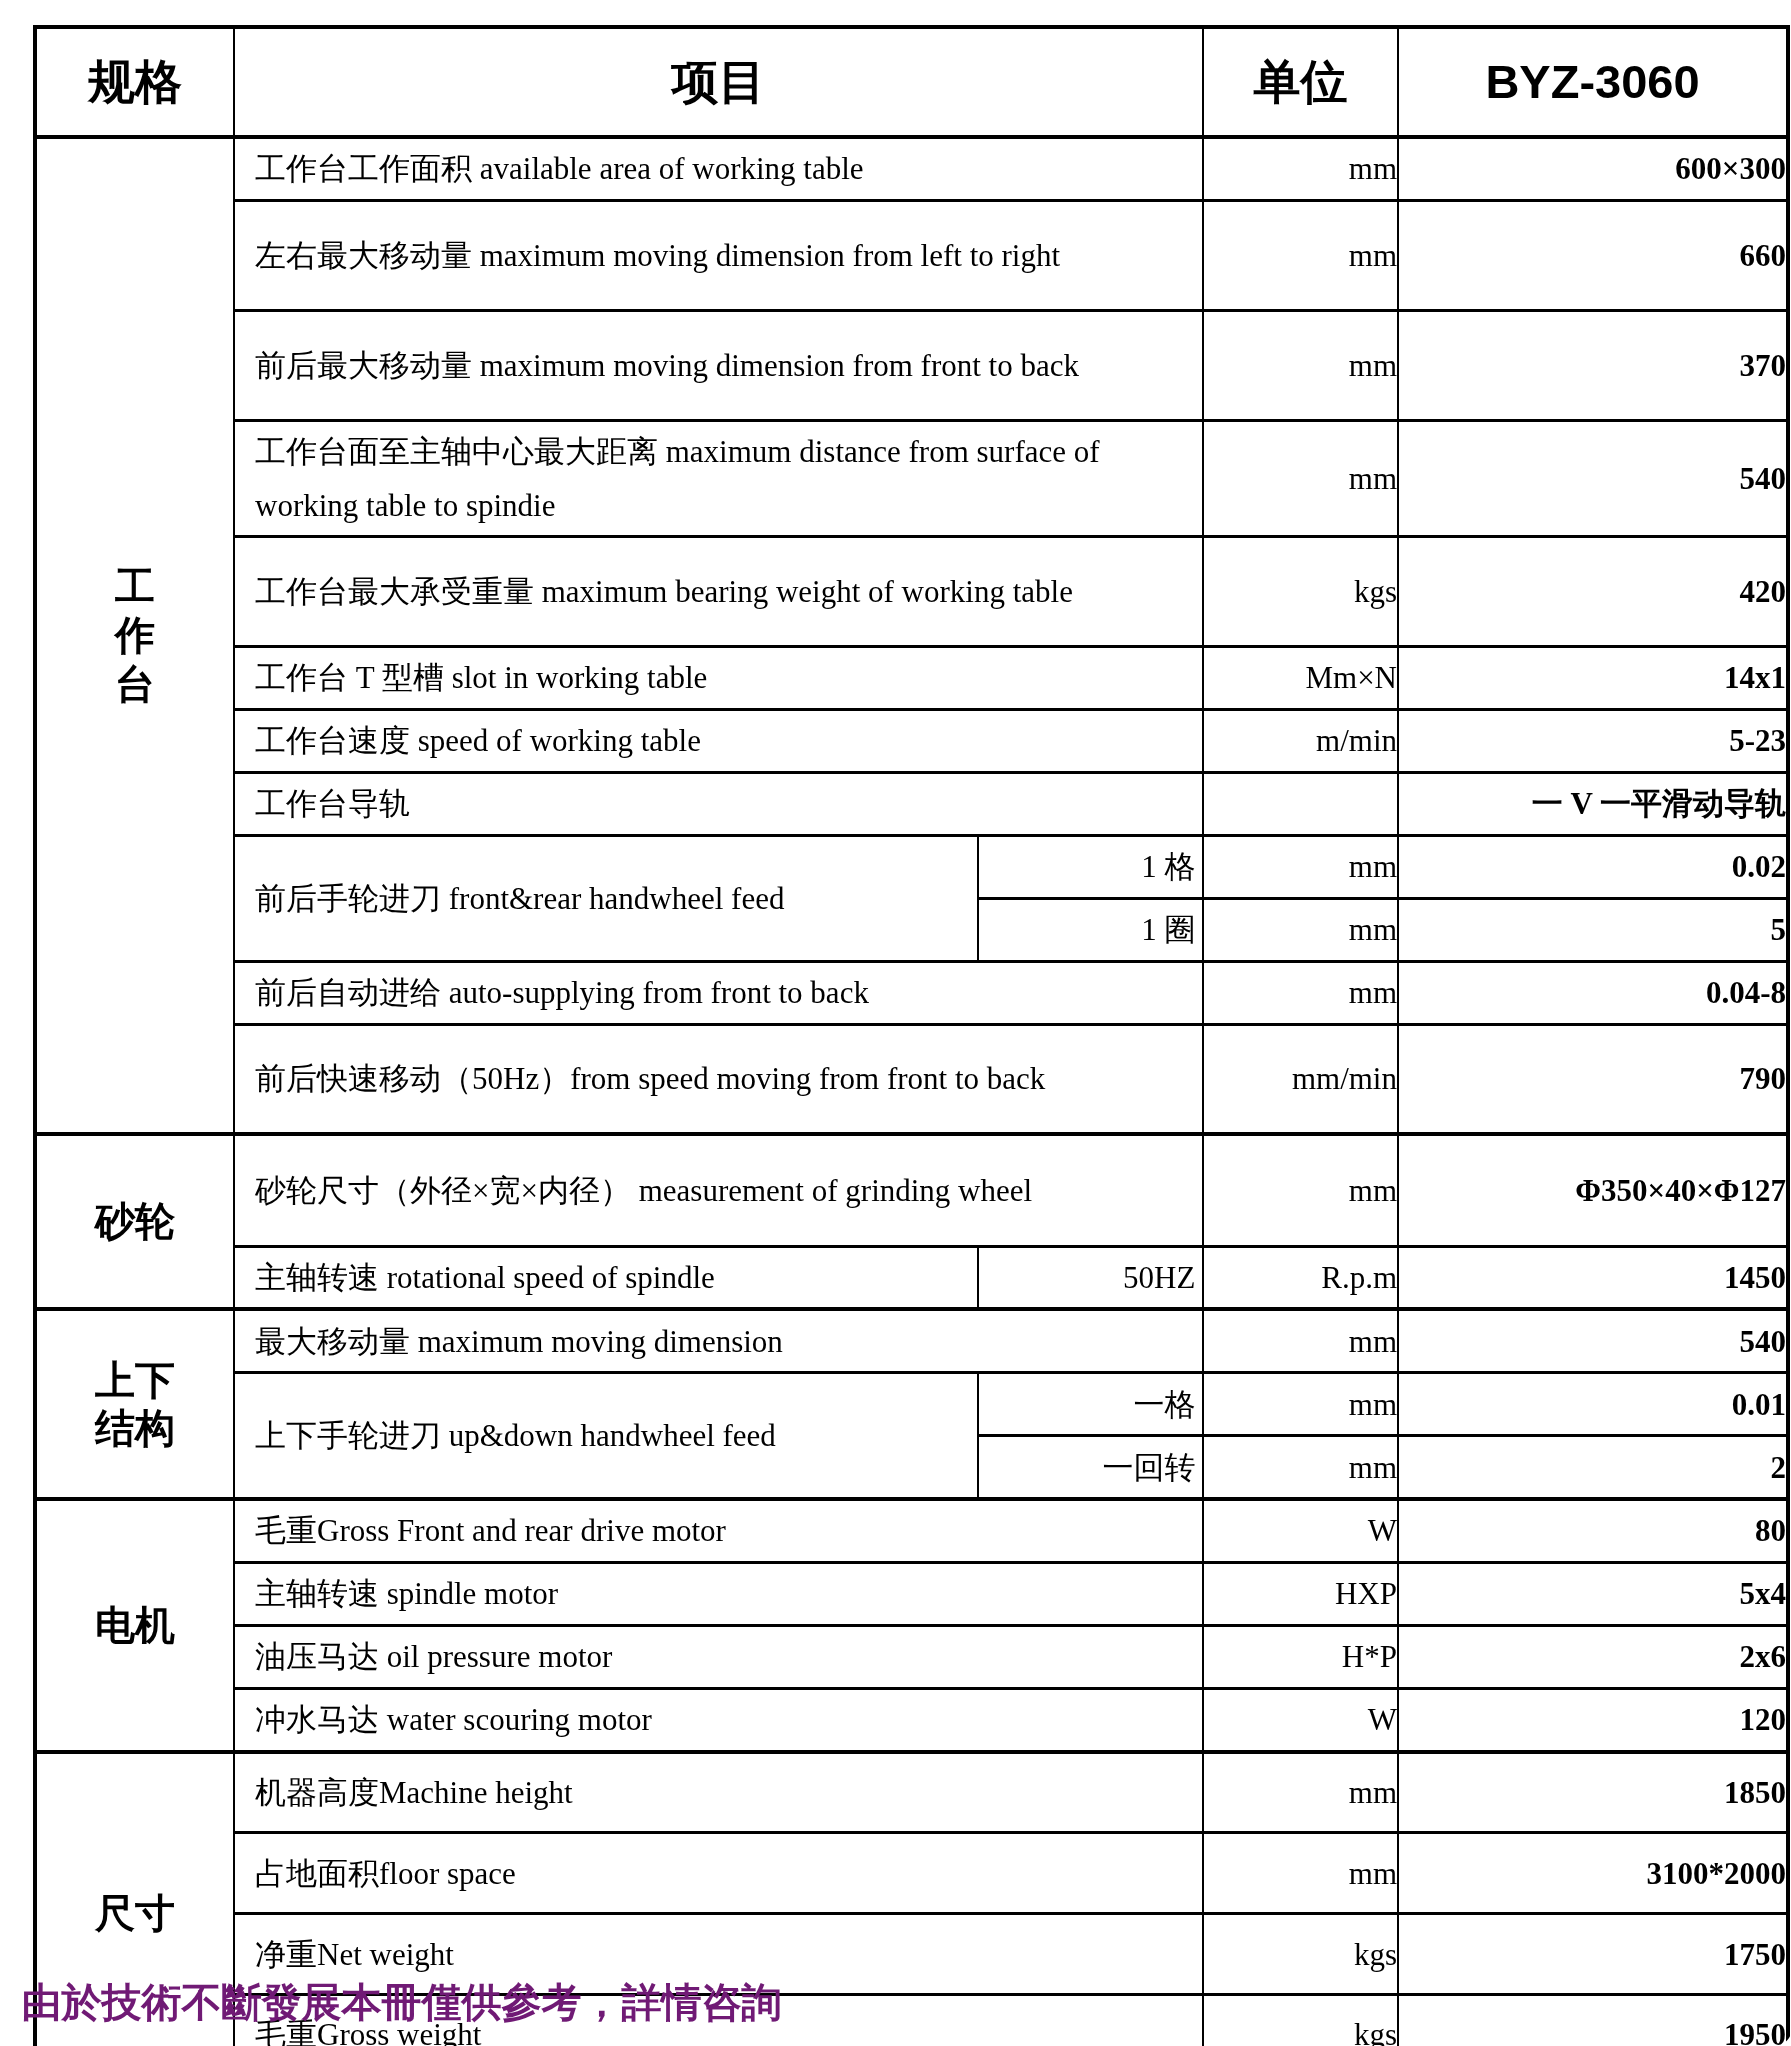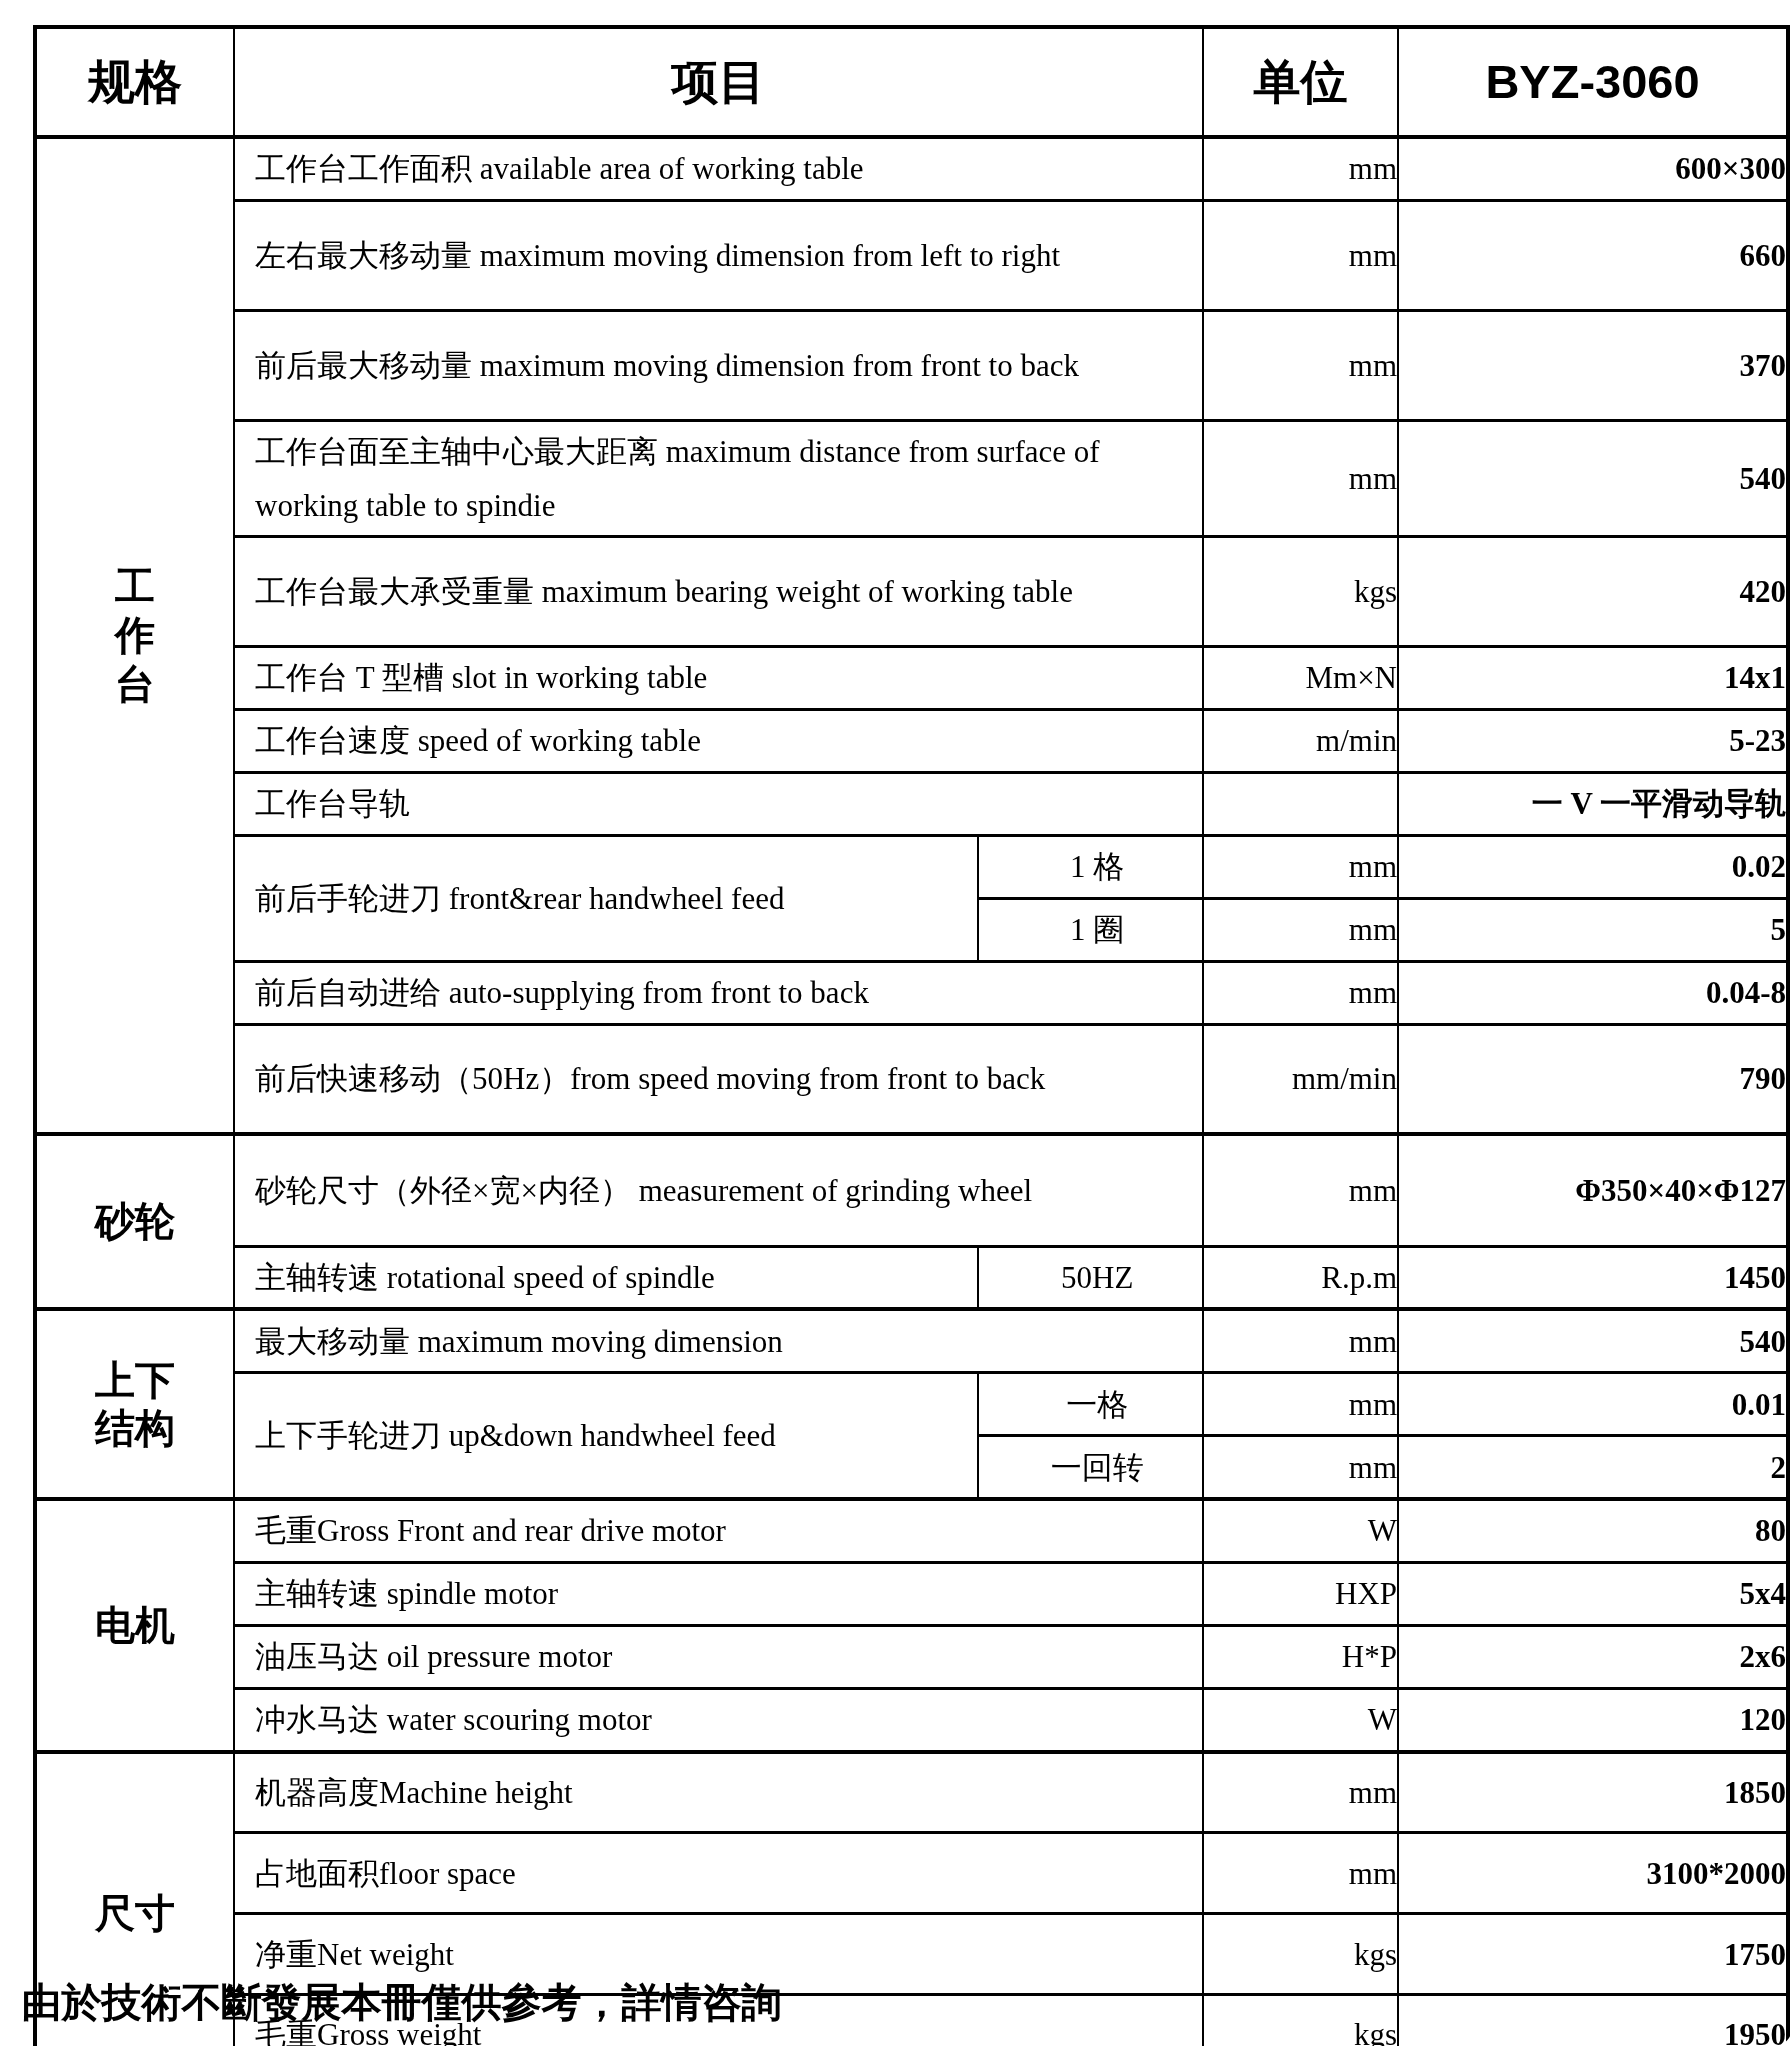--- a/index.html
+++ b/index.html
@@ -6,30 +6,30 @@
   .page{position:relative;width:1792px;height:2046px;background:#ffffff;color:#000;
         font-family:"Liberation Serif","DejaVu Serif",serif;overflow:hidden;border-radius:18px;}
   table.spec{position:absolute;left:33px;top:25px;width:1753px;
              border-collapse:collapse;table-layout:fixed;border:4.2px solid #000;}
   td{border:2.5px solid #000;border-top-width:3.3px;border-bottom-width:3.3px;
      vertical-align:middle;font-size:31px;line-height:1.72;padding:0;overflow:hidden;}
   tr.gs > td{border-top-width:4.2px;}
   tr.hdr > td{border-bottom-width:4.2px;font-family:"Liberation Sans","DejaVu Sans",sans-serif;
               font-weight:bold;font-size:47px;text-align:center;line-height:1.1;}
   td.item{text-align:left;padding:3.3px 15px 3.3px 20px;margin-left:24px;}
-  td.sub{text-align:center;padding:3.3px 6.6px 3.3px 20px;margin-left:25px;}
+  td.sub{text-align:right;padding:3.3px 6.6px 3.3px 20px;margin-left:25px;}
   td.unit{text-align:right;}
   td.val{text-align:right;font-weight:bold;}
   td.group{text-align:center;font-family:"Liberation Sans","DejaVu Sans",sans-serif;
            font-weight:bold;font-size:40px;line-height:1.22;white-space:pre-line;}
   tr.hh{height:110px;} tr.h1{height:56px;} tr.h2{height:110px;}
   tr.h3{height:112px;} tr.h4{height:62px;} tr.h5{height:81px;}
   .footer{position:absolute;left:21.6px;top:1975px;
           font-family:"Liberation Sans","DejaVu Sans",sans-serif;
-          font-weight:bold;font-size:40px;color:#000000;white-space:nowrap;}
+          font-weight:bold;font-size:40px;color:#701a75;white-space:nowrap;}
 </style>
 </head>
 <body>
 
 <div class="page">
   <table class="spec">
     <colgroup>
       <col style="width:199px">
         <col style="width:744px">
         <col style="width:225px">

